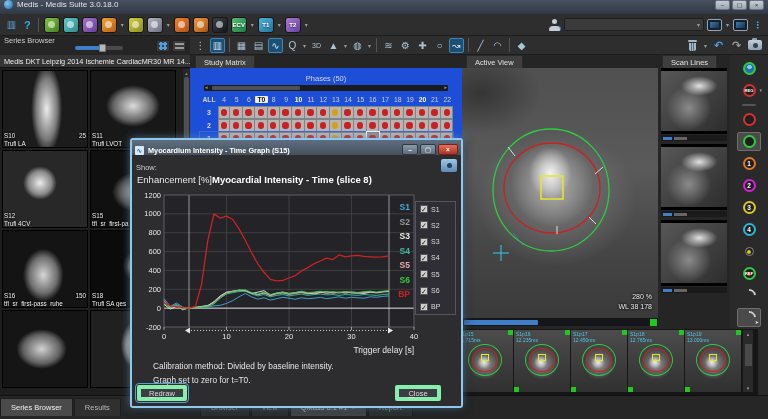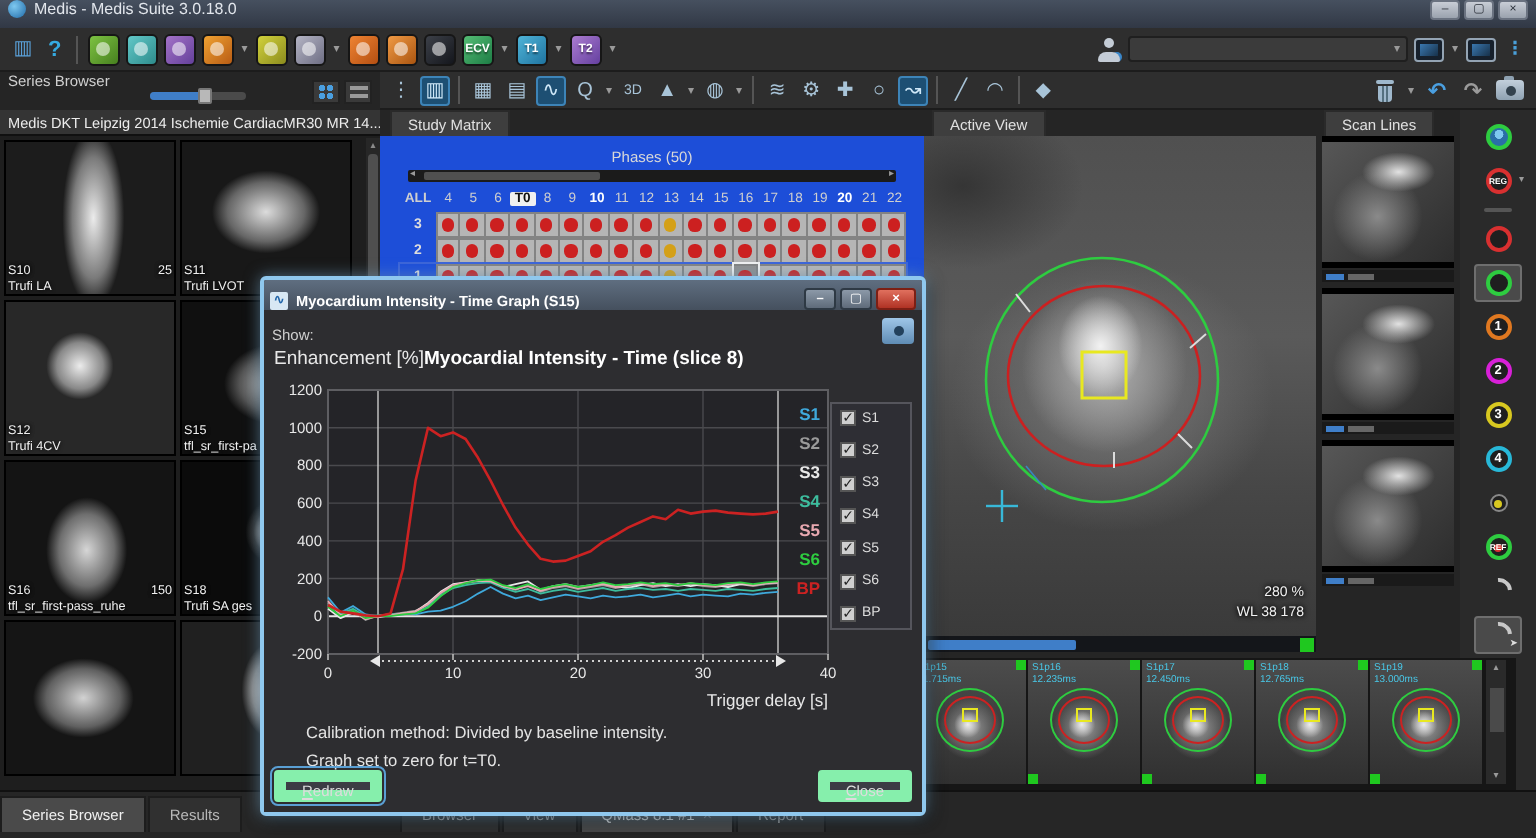--- a/index.html
+++ b/index.html
@@ -201,21 +201,21 @@
   .dlg-cam{margin-left:auto;width:16px;height:13px;background:linear-gradient(#9fc6e8,#5f8cb4);border-radius:2px;position:relative}
   .dlg-cam::after{content:"";position:absolute;left:5.5px;top:4px;width:5px;height:5px;border-radius:50%;background:#23415c}
   .chart-title{position:absolute;left:5px;top:19px;font-size:9.5px;color:#e8e8e8}
   .chart-title .bold{font-weight:bold;color:#fff}
   #chart{position:absolute;left:2px;top:32px}
   .cb-panel{position:absolute;right:5px;top:46px;width:41px;height:114px;background:#2e2e34;border:1px solid #55555c;
     padding:3px 4px;display:flex;flex-direction:column;justify-content:space-between}
   .cb-row{display:flex;align-items:center;gap:3px;font-size:7px;color:#ddd}
   .cbx{width:8px;height:8px;background:#cfcfcf;border:1px solid #555;font-size:7px;line-height:7px;color:#222;text-align:center}
   .cal{position:absolute;left:21px;top:205px;font-size:8.3px;color:#e4e4e4;line-height:13.5px}
-  .dlg-btn{position:absolute;bottom:5px;height:16px;min-width:46px;background:#3c3c44;border:6px solid #86efac;
+  .dlg-btn{position:absolute;bottom:5px;height:16px;min-width:46px;background:#3c3c44;border:4px solid #86efac;
     border-radius:2px;color:#ddd;font-size:7.5px;font-family:inherit;padding:0 8px}
   .dlg-btn.focus{outline:1px solid #5a9fd4;outline-offset:1px}
   .dlg-btn u{text-decoration:underline}
 </style>
 </head>
 <body>
 
 <div id="app">
 
   <div class="titlebar">
@@ -918,17 +918,17 @@
           <div class="cb-row">
             <span class="cbx">✓</span>
             <span>BP</span>
           </div>
         </div>
       <div class="cal">
         <div>Calibration method: Divided by baseline intensity.</div>
         <div>Graph set to zero for t=T0.</div>
       </div>
       <button class="dlg-btn focus" id="btnRedraw" style="left:5px"><u>R</u>edraw</button>
-      <button class="dlg-btn" id="btnClose" style="right:5px"><u>C</u>lose</button>
+      <button class="dlg-btn" id="btnClose" style="right:20px"><u>C</u>lose</button>
     </div>
   </div>
 
 </div>
 
 </body></html>

